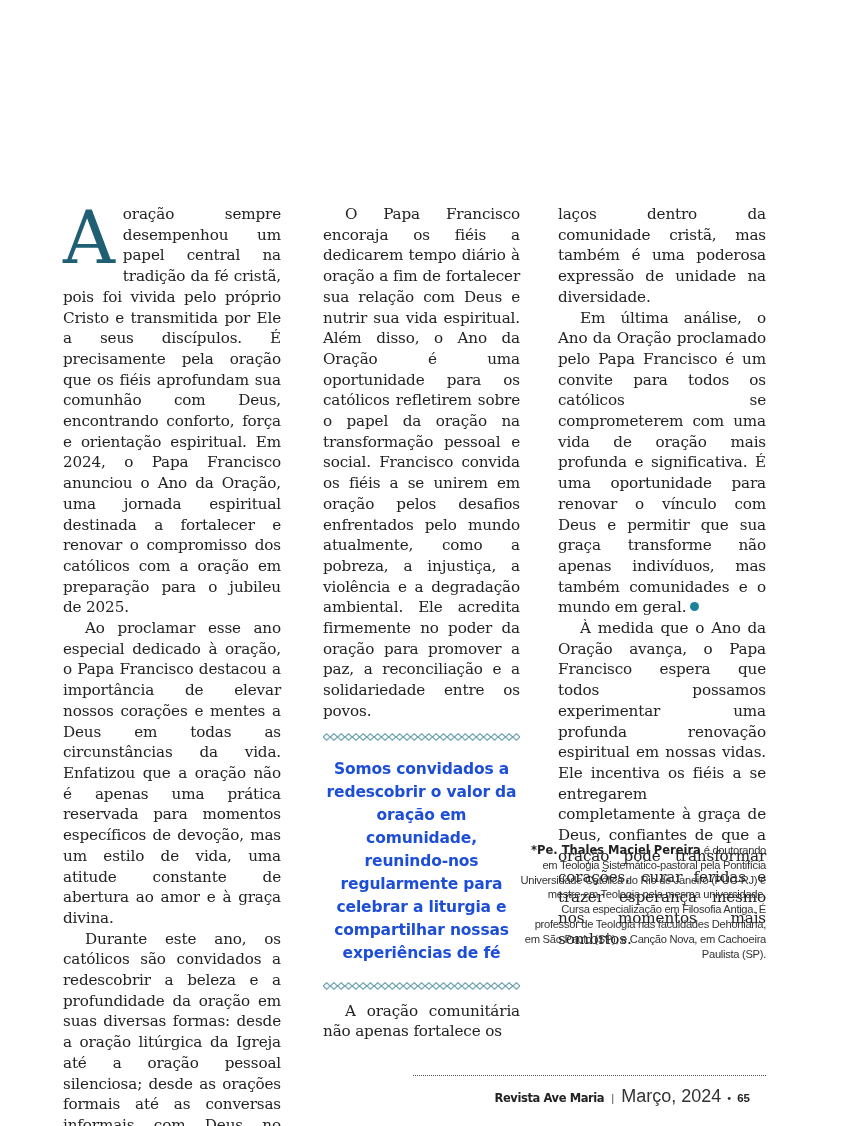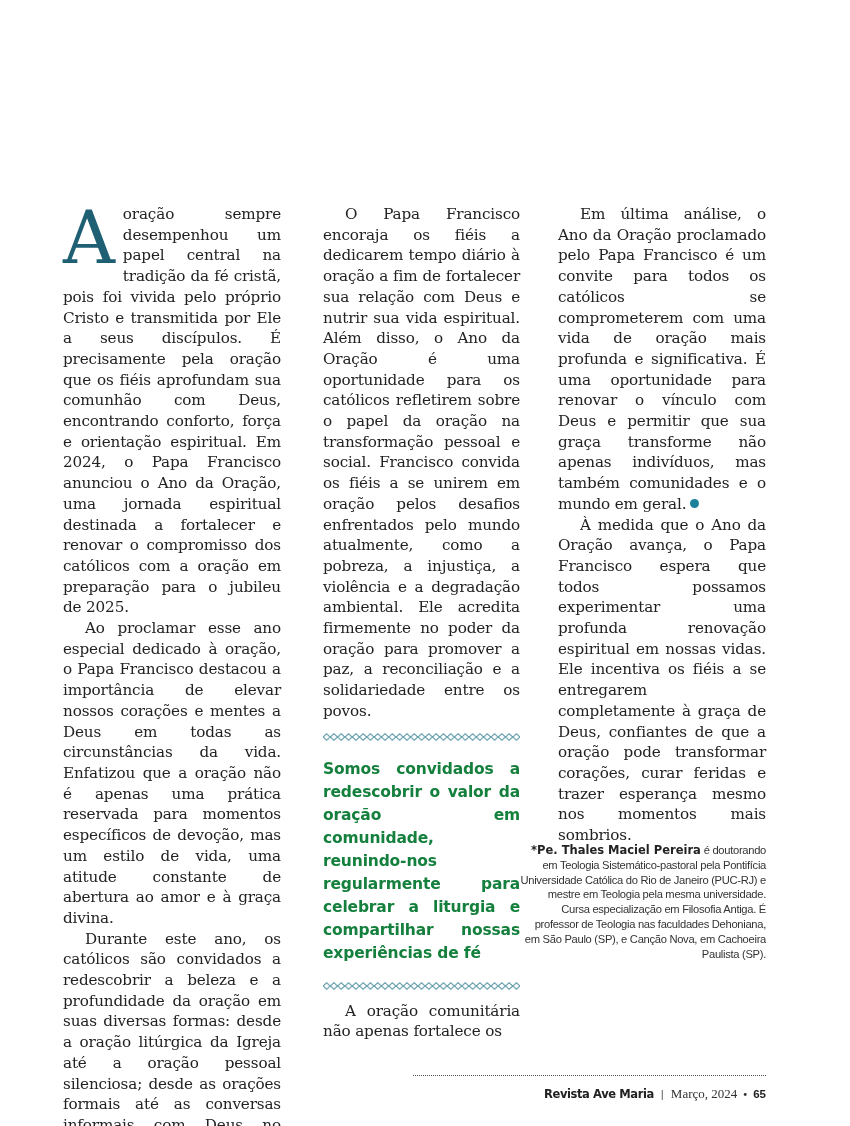--- a/index.html
+++ b/index.html
@@ -20,44 +20,44 @@
     float: left; font-family: "DejaVu Serif", serif; color: #1e5f73;
     font-size: 72px; line-height: 56px; margin: 6px 8px 0 0; height: 60px;
   }
   .divider {
     width: 197px; height: 10px; margin: 10px 0;
     background-image: repeating-linear-gradient(90deg, transparent 0 1px, transparent 1px 7px);
     position: relative; overflow: hidden;
   }
   .divider svg { display: block; }
   .pullquote {
-    font-family: "DejaVu Sans", sans-serif; font-weight: bold; color: #15803d;
-    font-size: 15.5px; line-height: 23px; padding: 6px 0 6px 0;
+    font-family: "DejaVu Sans", sans-serif; font-weight: bold; color: #1d4ed8;
+    font-size: 15.5px; line-height: 23px; text-align: center; padding: 6px 0 6px 0;
   }
   .endmark {
     display: inline-block; width: 9px; height: 9px; border-radius: 50%; background: #1c8299;
     margin-left: 4px; vertical-align: 1px;
   }
   .bio {
     position: absolute; left: 520px; top: 843px; width: 246px;
     font-family: "Liberation Sans", sans-serif; font-size: 11.2px; line-height: 14.8px;
     text-align: right; color: #333; letter-spacing: -0.3px;
   }
   .bio .name { font-family: "DejaVu Sans", sans-serif; font-weight: bold; color: #222; font-size: 11.5px; letter-spacing: 0; }
   .footer-rule {
     position: absolute; left: 413px; top: 1075px; width: 353px; height: 0;
     border-top: 1px dotted #555;
   }
   .footer {
-    position: absolute; right: 84px; top: 1086px; font-size: 11.5px; color: #333;
+    position: absolute; right: 100px; top: 1086px; font-size: 11.5px; color: #333;
     display: flex; align-items: baseline; gap: 5px;
   }
   .footer .mag { font-family: "DejaVu Sans", sans-serif; font-weight: bold; color: #222; letter-spacing: -0.4px; }
   .footer .sep { font-family: "Liberation Sans", sans-serif; color: #555; margin: 0 2px; }
-  .footer .date { font-family: Liberation Serif, serif; font-size: 13px; }
+  .footer .date { font-family: Liberation Sans, sans-serif; font-size: 18px; }
   .footer .bullet { font-family: "DejaVu Sans", sans-serif; font-size: 10px; }
   .footer .page { font-family: Liberation Sans, sans-serif; font-weight: bold; color: #222; }
 </style>
 </head>
 <body>
 
 <div id="col1" class="col">
   <p>
     <span class="dropcap">A</span><span>oração sempre desempenhou um papel central na tradição da fé cristã, pois foi vivida pelo próprio Cristo e transmitida por Ele a seus discípulos. É precisamente pela oração que os fiéis aprofundam sua comunhão com Deus, encontrando conforto, força e orientação espiritual. Em 2024, o Papa Francisco anunciou o Ano da Oração, uma jornada espiritual destinada a fortalecer e renovar o compromisso dos católicos com a oração em preparação para o jubileu de 2025.</span>
   </p>
@@ -85,20 +85,21 @@
           <path d="M0.3 5 L3.65 1.6 L7 5 L3.65 8.4 Z" fill="none" stroke="#4f8fa0" stroke-width="1"></path>
         </pattern>
       </defs>
       <rect x="0" y="0" width="197" height="10" fill="url(#dia2)"></rect>
     </svg>
   </div>
   <p class="indent" style="margin-top:6px">A oração comunitária não apenas fortalece os</p>
 </div>
 
 <div id="col3" class="col">
+  <p>laços dentro da comunidade cristã, mas também é uma poderosa expressão de unidade na diversidade.</p>
   <p class="indent"><span>Em última análise, o Ano da Oração proclamado pelo Papa Francisco é um convite para todos os católicos se comprometerem com uma vida de oração mais profunda e significativa. É uma oportunidade para renovar o vínculo com Deus e permitir que sua graça transforme não apenas indivíduos, mas também comunidades e o mundo em geral.</span><span class="endmark"></span></p>
   <p class="indent">À medida que o Ano da Oração avança, o Papa Francisco espera que todos possamos experimentar uma profunda renovação espiritual em nossas vidas. Ele incentiva os fiéis a se entregarem completamente à graça de Deus, confiantes de que a oração pode transformar corações, curar feridas e trazer esperança mesmo nos momentos mais sombrios.</p>
 </div>
 
 <div class="bio">
   <span class="name">*Pe. Thales Maciel Pereira</span><span> é doutorando em Teologia Sistemático-pastoral pela Pontifícia Universidade Católica do Rio de Janeiro (PUC-RJ) e mestre em Teologia pela mesma universidade. Cursa especialização em Filosofia Antiga. É professor de Teologia nas faculdades Dehoniana, em São Paulo (SP), e Canção Nova, em Cachoeira Paulista (SP).</span>
 </div>
 
 <div class="footer-rule"></div>
 <div class="footer">

